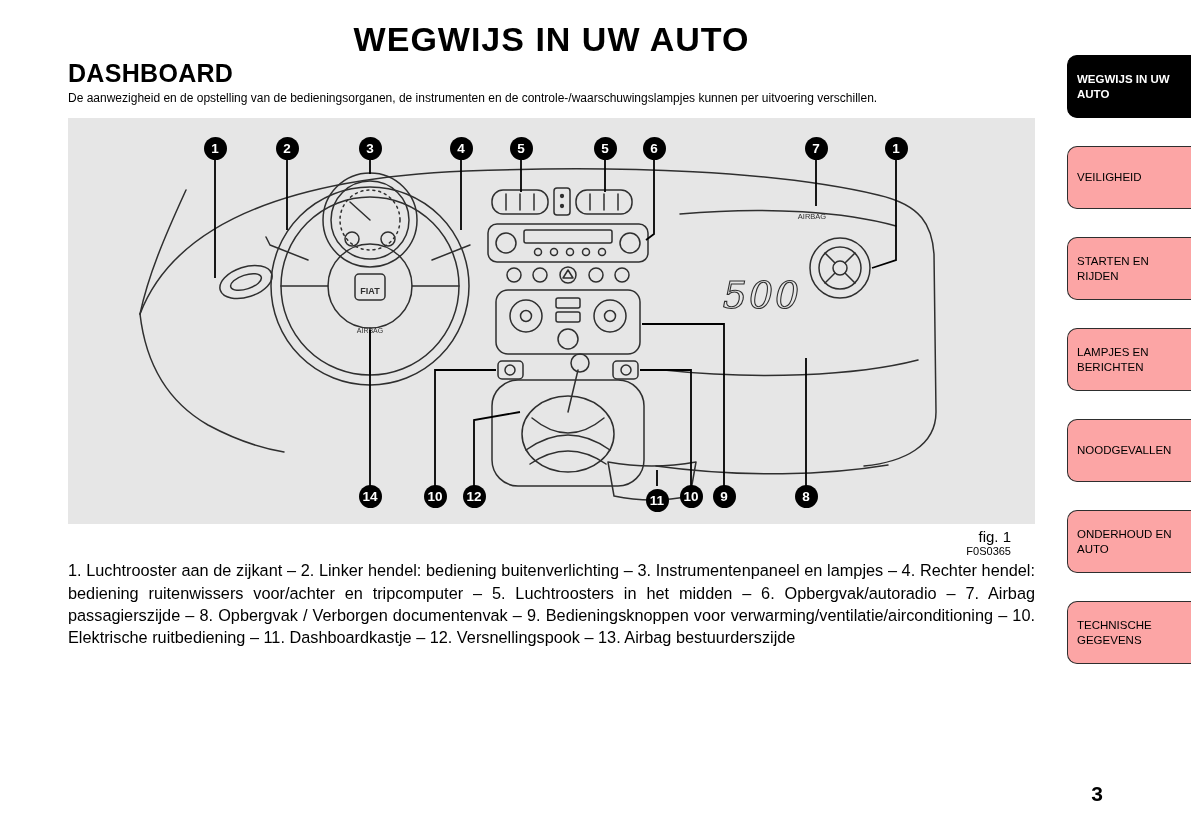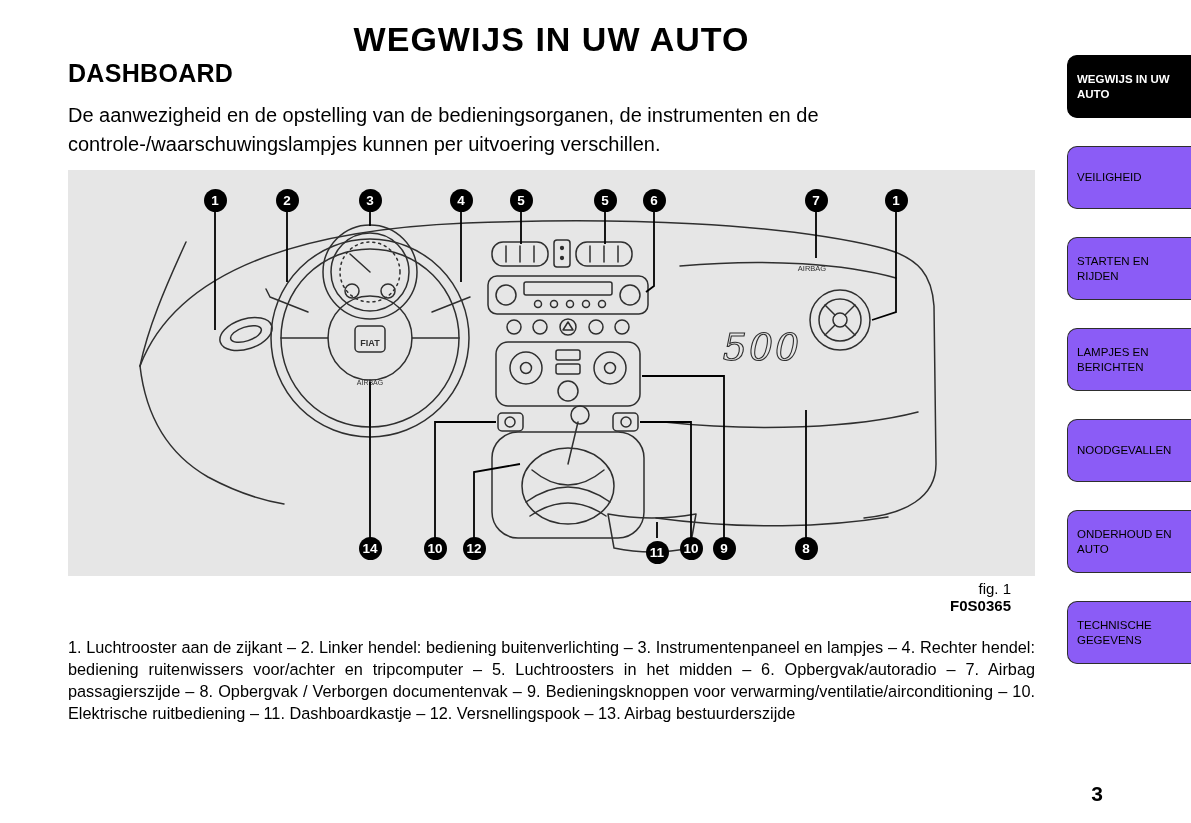--- a/index.html
+++ b/index.html
@@ -4,35 +4,35 @@
 <style>
   * { margin:0; padding:0; box-sizing:border-box; }
   html,body { background:#fff; }
   body {
     width:1191px; height:823px; position:relative; overflow:hidden;
     font-family:"Liberation Sans", sans-serif; color:#000;
   }
   .main-col { width:967px; margin-left:68px; }
   .title { text-align:center; font-size:34px; font-weight:800; letter-spacing:1px; margin-top:20px; }
   .section-heading { font-size:25px; font-weight:800; letter-spacing:.3px; }
-  .intro { margin-top:13px; font-size:20px; line-height:1.45; max-width:878px; }
+  .intro { margin-top:2px; font-size:12px; line-height:1.45; max-width:878px; }
   .figure { position:relative; margin-top:11px; width:967px; height:406px; background:#e6e6e6; }
   .figure svg { position:absolute; left:0; top:0; }
   .callout {
     position:absolute; width:23px; height:23px; border-radius:50%;
     background:#000; color:#fff; font-size:13.5px; font-weight:bold;
     display:flex; align-items:center; justify-content:center; user-select:none;
   }
   .caption-row { display:flex; justify-content:space-between; align-items:flex-end;
     padding:4px 24px 0 38px; font-size:15px;flex-direction:column; }
-  .fig-code { font-size:15px; font-weight:bold; }
-  .legend { margin-top:22px; font-size:16.3px; line-height:1.36; text-align:justify; }
+  .fig-code { font-size:11px; font-weight:normal; }
+  .legend { margin-top:2px; font-size:16.3px; line-height:1.36; text-align:justify; }
   .sidebar { position:absolute; top:55px; right:0; width:124px; }
   .tab {
-    min-height:63px; margin-bottom:28px; background:#8b5cf6;
+    min-height:63px; margin-bottom:28px; background:#fca5a5;
     border:1.3px solid #2e2e2e; border-right:none; border-radius:10px 0 0 10px;
     display:flex; align-items:center; padding:6px 4px 6px 9px;
     font-size:11.5px; line-height:1.3; cursor:pointer;
   }
   .tab.active { background:#000; border-color:#000; color:#fff; font-weight:bold; }
   .page-number { position:absolute; right:88px; top:782px; font-size:21px; font-weight:bold; }
 </style>
 </head>
 <body>
 

